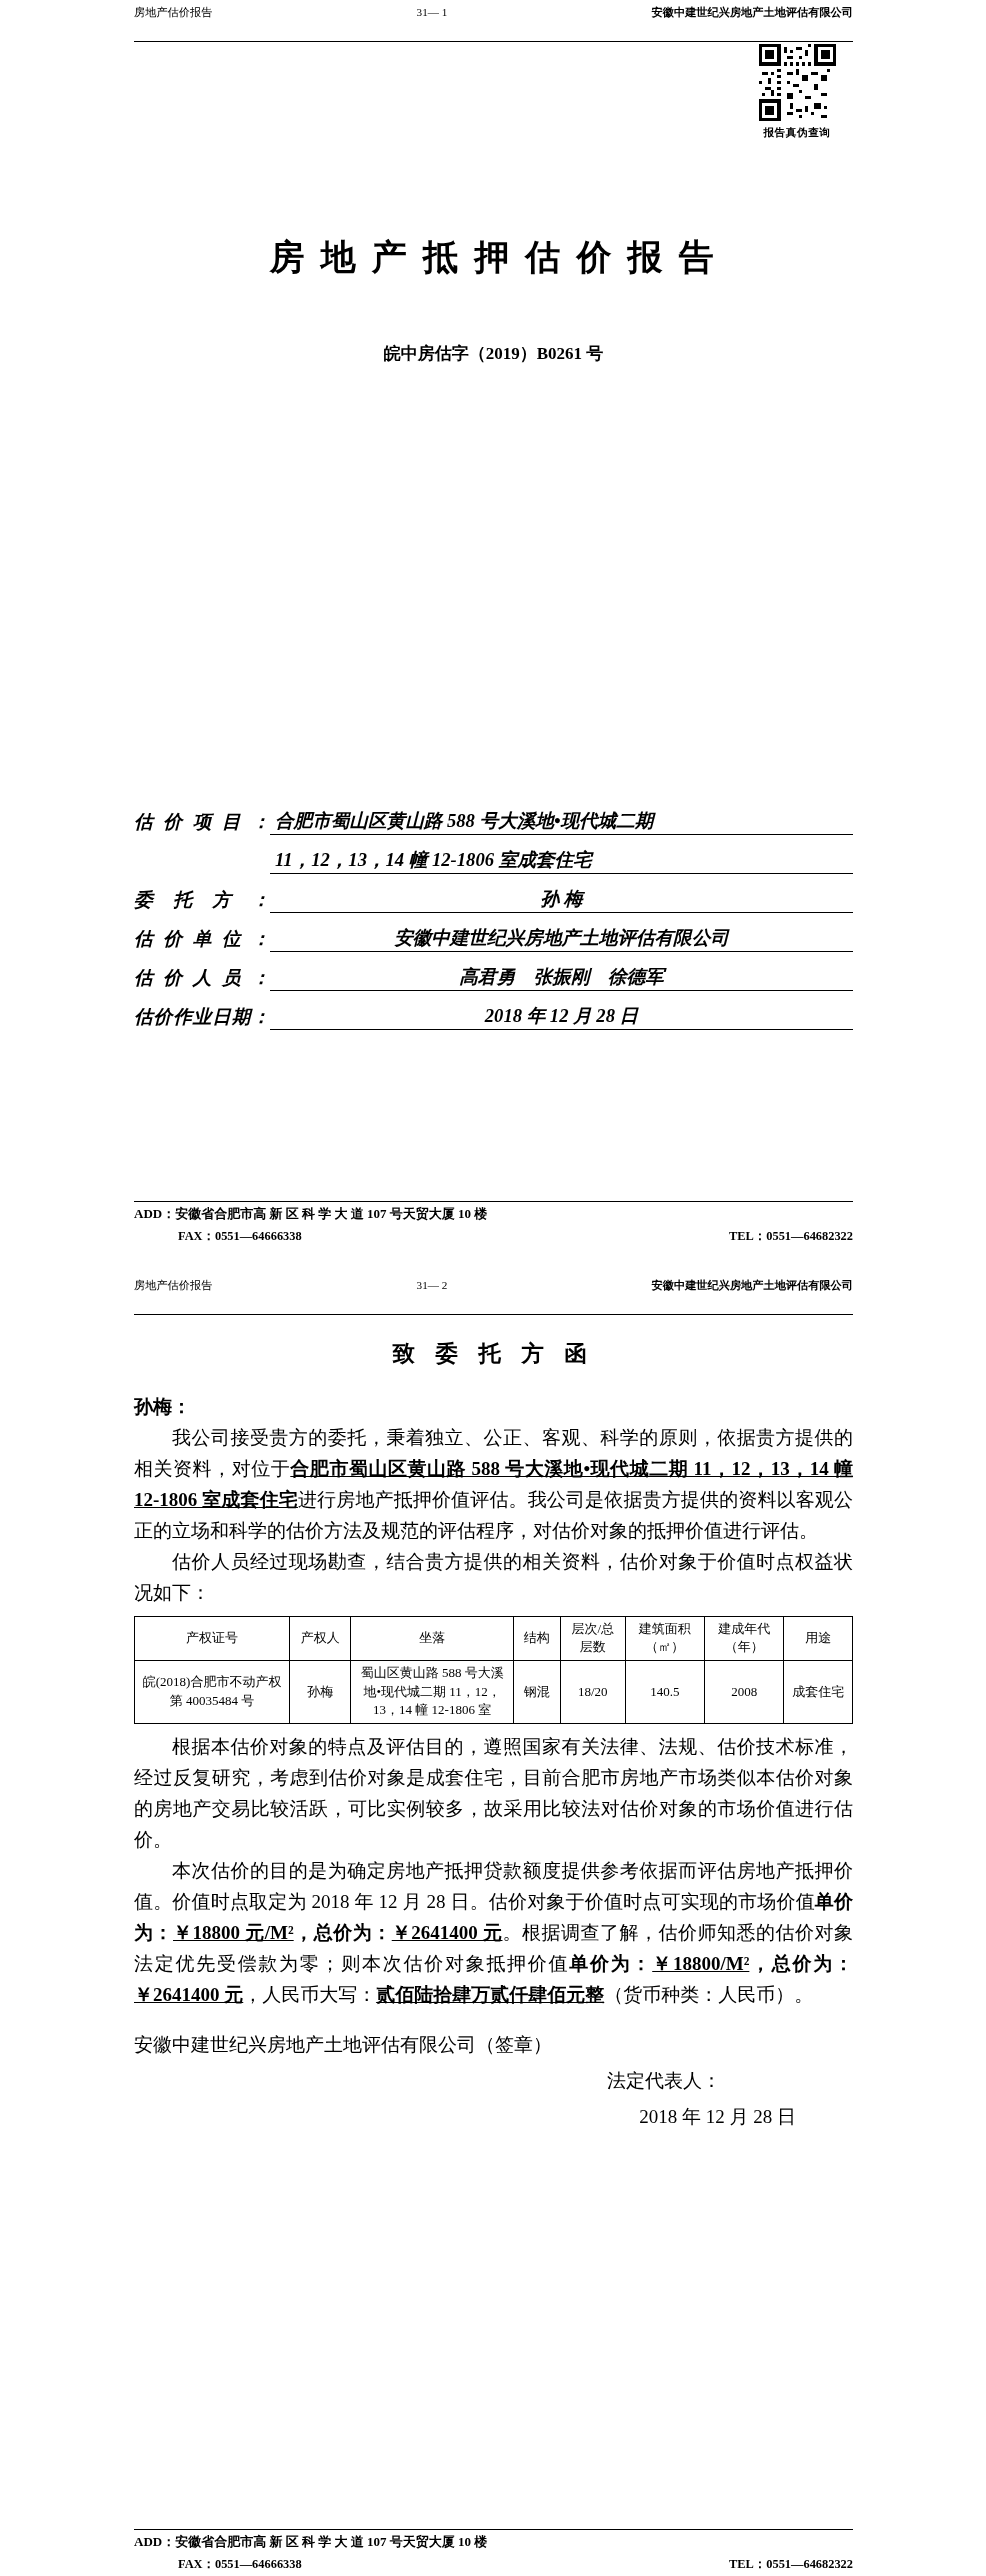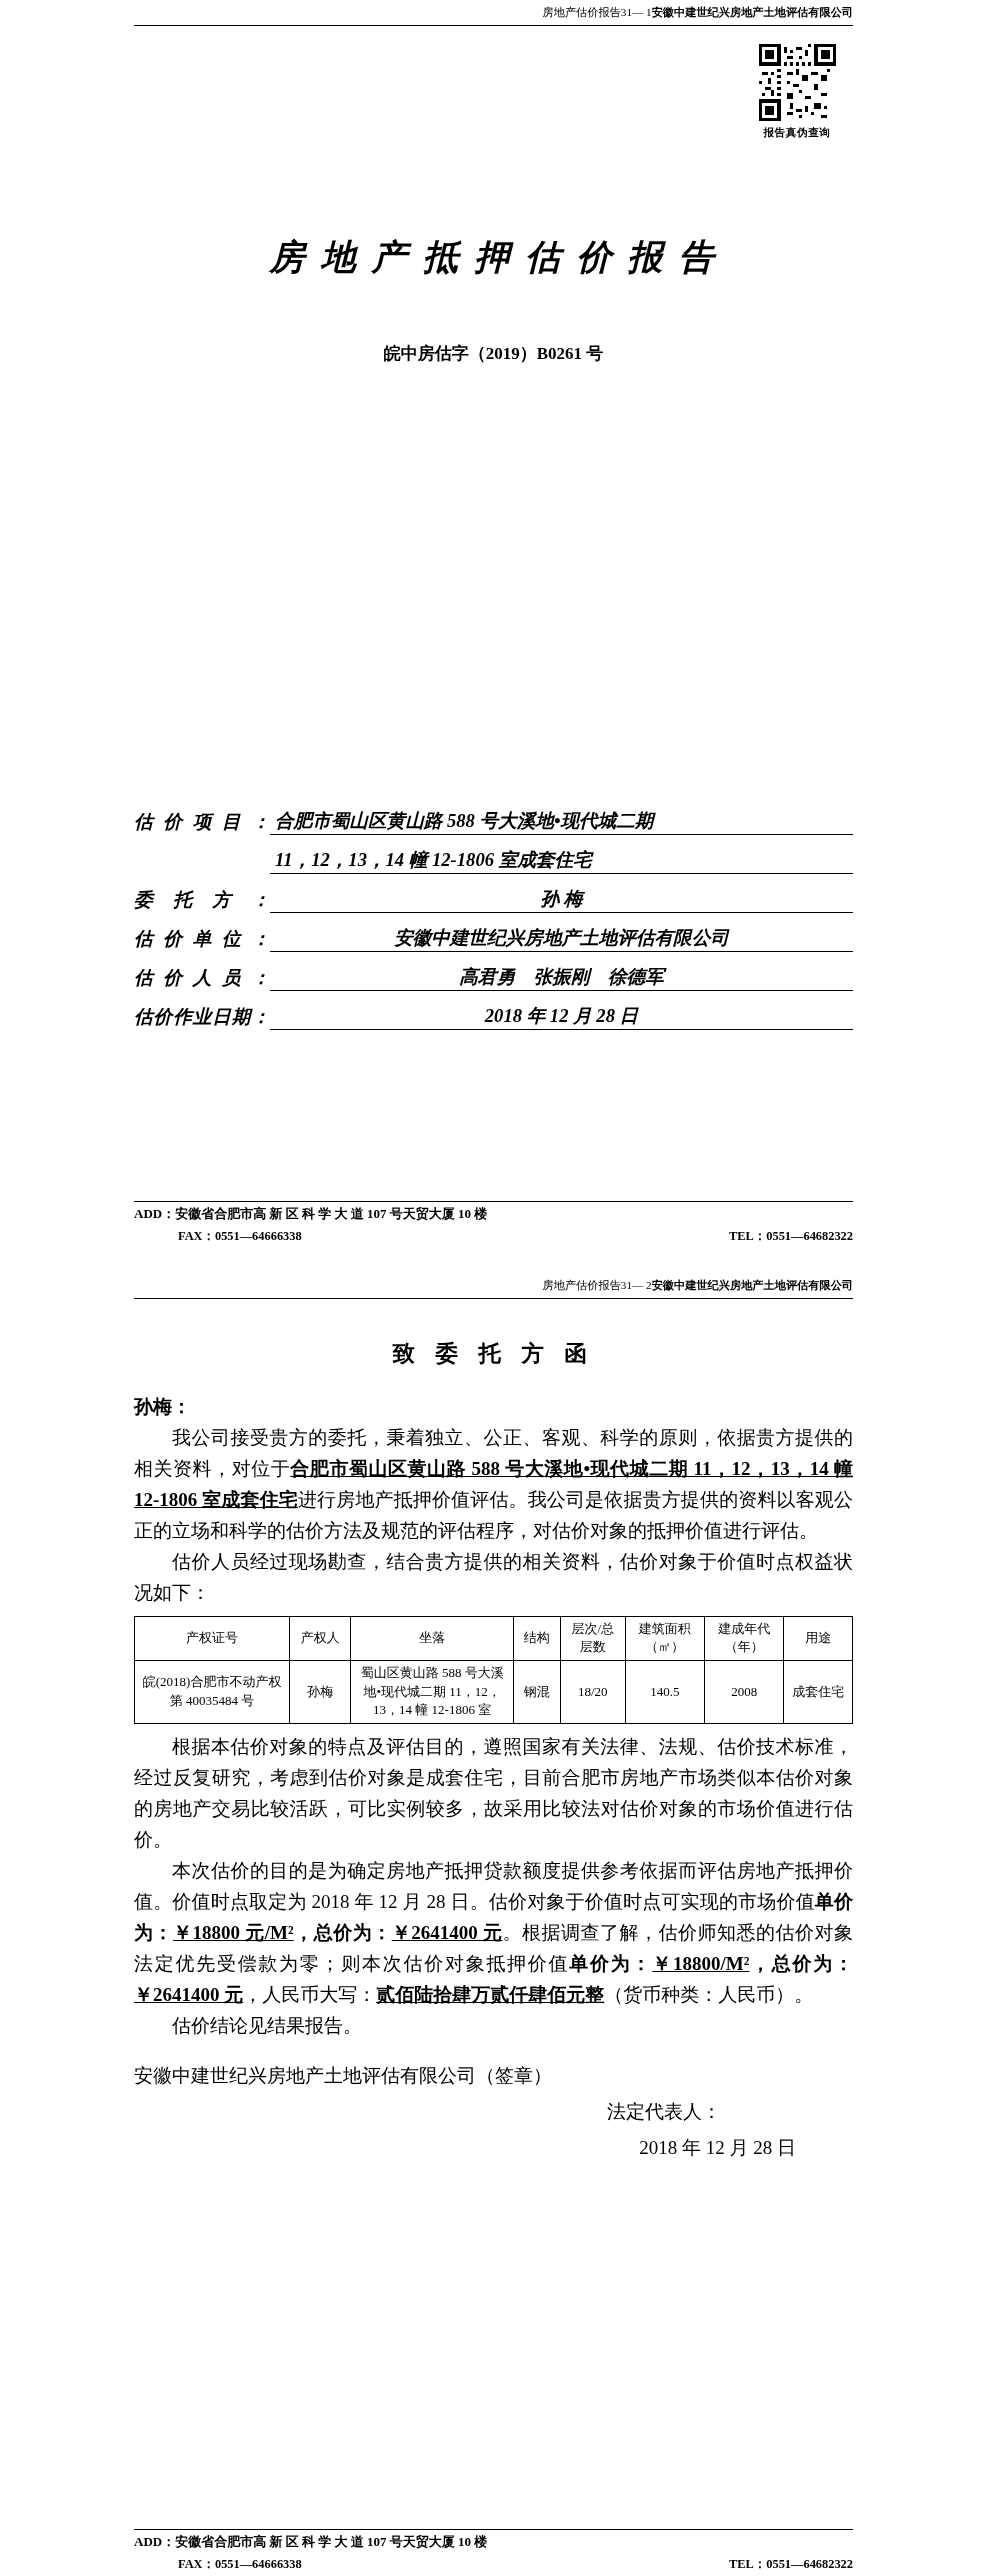--- a/index.html
+++ b/index.html
@@ -3,30 +3,30 @@
 <meta charset="utf-8">
 <style>
   html,body{margin:0;padding:0;}
   body{width:987px;height:2576px;background:#ffffff;color:#000;
        font-family:"Liberation Serif","DejaVu Serif",serif;}
   .page{position:relative;width:987px;overflow:hidden;background:#fff;}
   .page1{height:1273px;}
   .page2{height:1303px;}
 
   .page-header{position:absolute;top:5px;left:134px;width:719px;display:flex;
-    justify-content:flex-end;align-items:baseline;font-size:11.2px;
-    border-bottom:1.2px solid #000;padding-bottom:5px;}
+    justify-content:space-between;align-items:baseline;font-size:11.2px;
+    border-bottom:1.2px solid #000;padding-bottom:21px;}
   .hdr-right{font-weight:bold;}
 
   .qr-block{position:absolute;top:44px;right:150px;width:80px;text-align:center;}
   .qr{display:block;width:77px;height:77px;margin:0 auto;}
   .qr-caption{margin-top:5px;font-size:10.6px;font-weight:bold;letter-spacing:0.6px;}
 
   .report-title{position:absolute;top:234px;left:134px;width:719px;text-align:center;
-    font-size:35px;font-weight:bold;letter-spacing:3.7px;white-space:nowrap;font-style:italic;}
+    font-size:35px;font-weight:bold;letter-spacing:3.7px;white-space:nowrap;}
   .report-no{position:absolute;top:342px;left:134px;width:719px;text-align:center;
     font-size:17px;font-weight:bold;}
 
   .fields{position:absolute;top:796px;left:134px;width:719px;
     font-size:18.6px;font-weight:bold;font-style:italic;}
   .frow{display:flex;align-items:flex-end;height:39px;}
   .flabel{width:136px;flex:none;text-align:justify;text-align-last:justify;white-space:nowrap;}
   .flabel.empty{text-align-last:auto;}
   .fvalue{flex:1;border-bottom:1.2px solid #000;text-align:center;padding:0 3.7px;white-space:nowrap;}
   .fvalue.left{text-align:left;padding-left:5px;}
@@ -225,21 +225,20 @@
           <td>18/20</td>
           <td>140.5</td>
           <td>2008</td>
           <td>成套住宅</td>
         </tr>
       </tbody>
     </table>
 
     <p class="para"><span>根据本估价对象的特点及评估目的，遵照国家有关法律、法规、估价技术标准，经过反复研究，考虑到估价对象是成套住宅，目前合肥市房地产市场类似本估价对象的房地产交易比较活跃，可比实例较多，故采用比较法对估价对象的市场价值进行估价。</span></p>
     <p class="para"><span>本次估价的目的是为确定房地产抵押贷款额度提供参考依据而评估房地产抵押价值。价值时点取定为 2018 年 12 月 28 日。估价对象于价值时点可实现的市场价值</span><span class="b">单价为：</span><span class="b u">￥18800 元/M²</span><span class="b">，</span><span class="b">总价为：</span><span class="b u">￥2641400 元</span><span>。根据调查了解，估价师知悉的估价对象法定优先受偿款为零；则本次估价对象抵押价值</span><span class="b">单价为：</span><span class="b u">￥18800/M²</span><span class="b">，</span><span class="b">总价为：</span><span class="b u">￥2641400 元</span><span>，人民币大写：</span><span class="b u">贰佰陆拾肆万贰仟肆佰元整</span><span>（货币种类：人民币）。</span></p>
-    <p class="para"><span>估价结论见结果报告。</span></p>
 
     <div class="sig-company">安徽中建世纪兴房地产土地评估有限公司（签章）</div>
     <div class="sig-legal">法定代表人：</div>
     <div class="sig-date">2018 年 12 月 28 日</div>
   </div>
 
   <div class="page-footer">
     <div class="f-add">ADD：安徽省合肥市高 新 区 科 学 大 道 107 号天贸大厦 10 楼</div>
     <div class="f-row">
       <span>FAX：0551—64666338</span>

